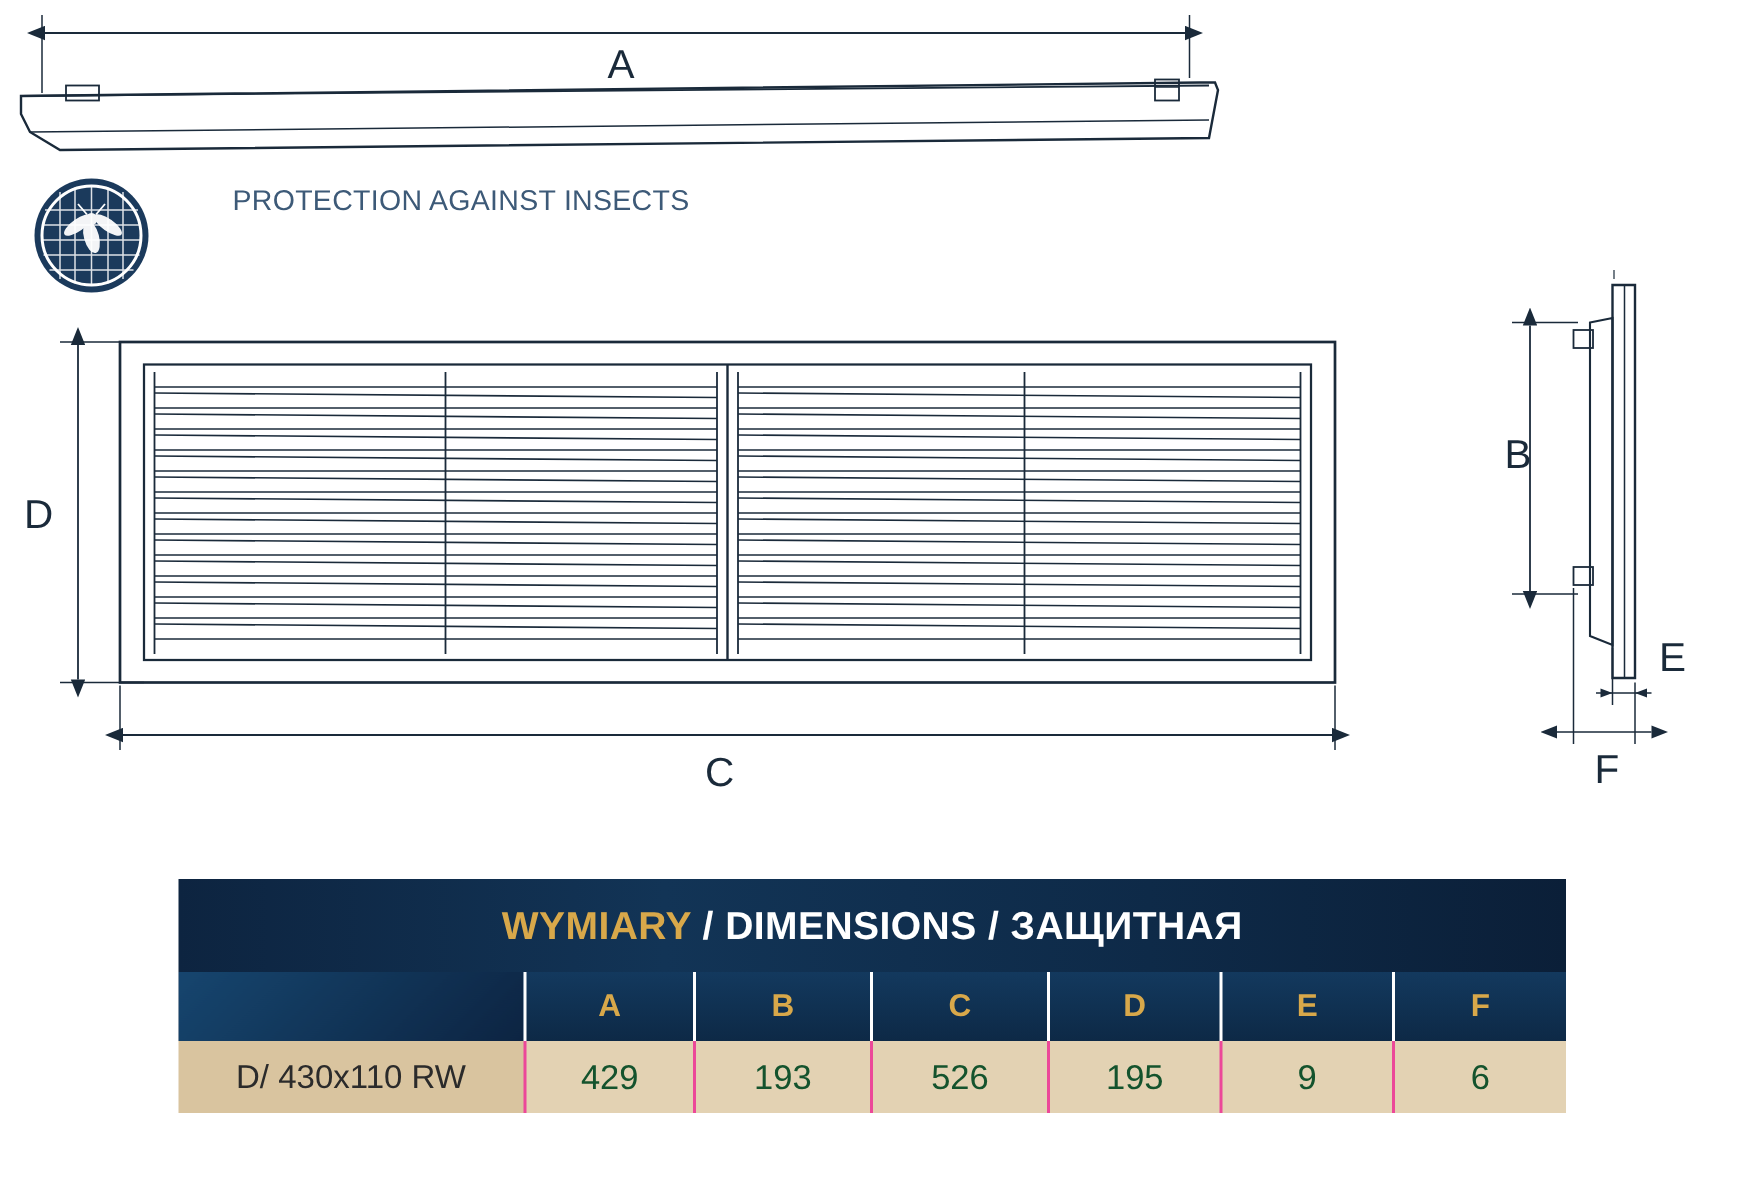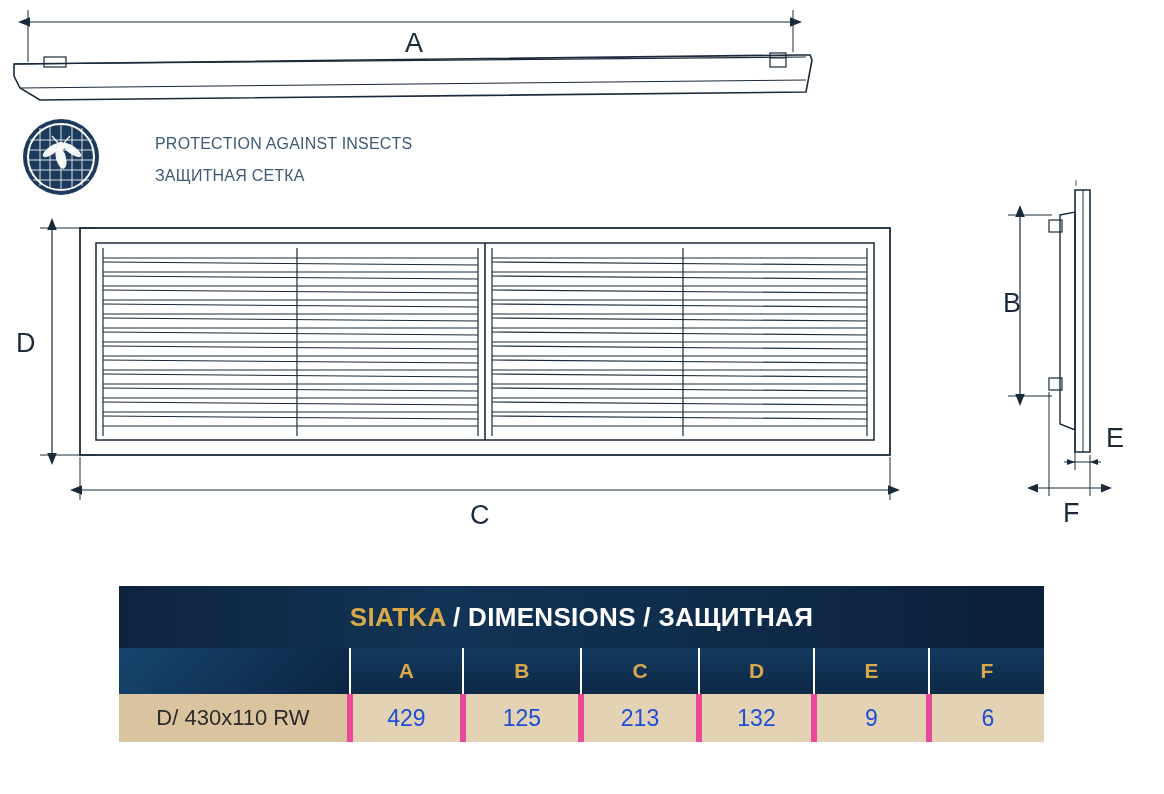--- a/index.html
+++ b/index.html
@@ -42,25 +42,24 @@
     line-height: 1.33;
   }
   .net-note .line1 {
     font-size: 14.5px;
     font-weight: bold;
     letter-spacing: 0.2px;
     color: #1b3a5c;
   }
   .net-note .line2,
   .net-note .line3 {
-    font-size: 16px;
+    font-size: 19px;
     font-weight: 400;
     color: #3d5a78;
     letter-spacing: 0.2px;
-    margin-top: 11px;
   }
   
   .table-wrap {
     position: absolute;
     left: 119px;
     top: 586px;
     width: 925px;
   }
   table.dims {
     border-collapse: collapse;
@@ -98,23 +97,23 @@
   }
   .hdr-row td.first {
     border-left: none;
     background: linear-gradient(135deg, #16456e 0%, #0c2442 100%);
   }
   .data-row td {
     height: 48px;
     text-align: center;
     vertical-align: middle;
     font-size: 23px;
-    color: #1d4ed8;
+    color: #14532d;
     background: #e3d2b3;
-    border-left: 6px solid #ec4899;
+    border-left: 2px solid #ec4899;
   }
   .data-row td.first {
     border-left: none;
     background: #d9c49f;
     font-size: 22px;
     color: #2b2b2b;
   }
 </style>
 </head>
 <body>
@@ -282,55 +281,54 @@
 
   <div class="dim-label" style="left:405px; top:28px;">A</div>
   <div class="dim-label" style="left:1003px; top:288px;">B</div>
   <div class="dim-label" style="left:470px; top:500px;">C</div>
   <div class="dim-label" style="left:16px; top:328px;">D</div>
   <div class="dim-label" style="left:1106px; top:423px;">E</div>
   <div class="dim-label" style="left:1063px; top:498px;">F</div>
 
   <div class="net-note">
     <div class="line2">PROTECTION AGAINST INSECTS</div>
-    <div class="line3">ЗАЩИТНАЯ СЕТКА</div>
   </div>
 
   <div class="table-wrap">
     <table class="dims">
       <colgroup>
         <col style="width:225px">
         <col style="width:110px">
         <col style="width:115px">
         <col style="width:115px">
         <col style="width:112px">
         <col style="width:112px">
         <col style="width:112px">
       </colgroup>
       <tbody>
         <tr class="title-row">
           <td colspan="7">
-            <span class="title-text"><span class="hl">SIATKA</span><span> / </span><span>DIMENSIONS</span><span> / </span><span>ЗАЩИТНАЯ</span></span>
+            <span class="title-text"><span class="hl">WYMIARY</span><span> / </span><span>DIMENSIONS</span><span> / </span><span>ЗАЩИТНАЯ</span></span>
           </td>
         </tr>
         <tr class="hdr-row">
           <td class="first"></td>
           <td>A</td>
           <td>B</td>
           <td>C</td>
           <td>D</td>
           <td>E</td>
           <td>F</td>
         </tr>
         <tr class="data-row">
           <td class="first">D/ 430x110 RW</td>
           <td>429</td>
-          <td>125</td>
-          <td>213</td>
-          <td>132</td>
+          <td>193</td>
+          <td>526</td>
+          <td>195</td>
           <td>9</td>
           <td>6</td>
         </tr>
       </tbody>
     </table>
   </div>
 
 </div>
 
 </body></html>

